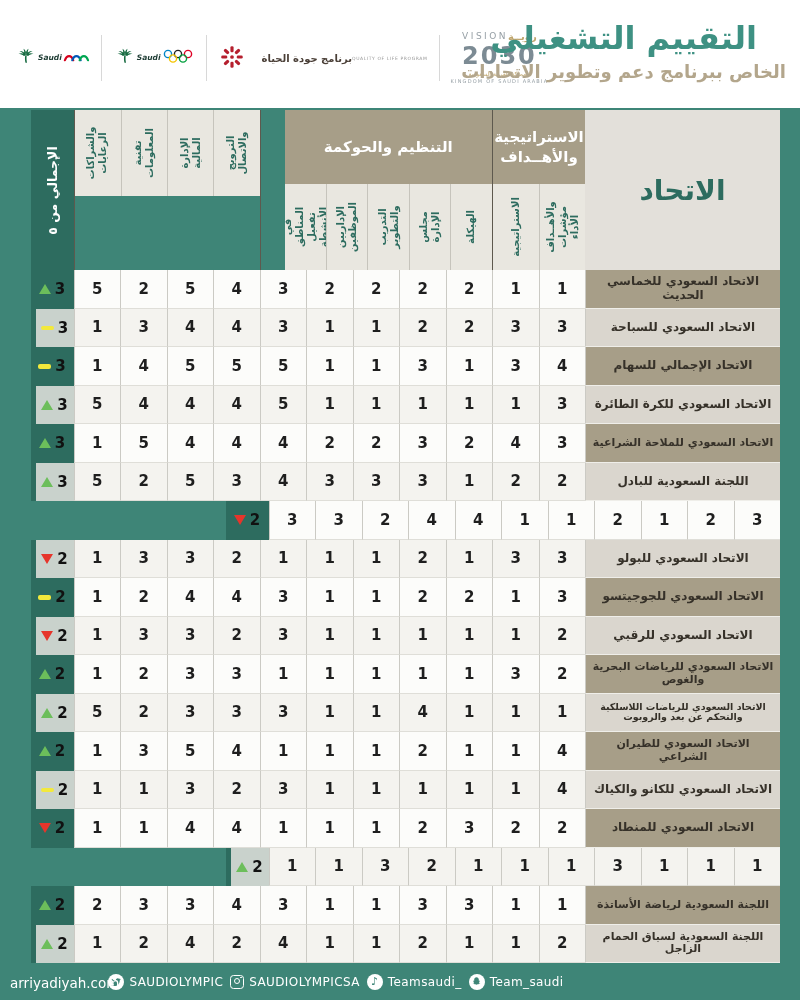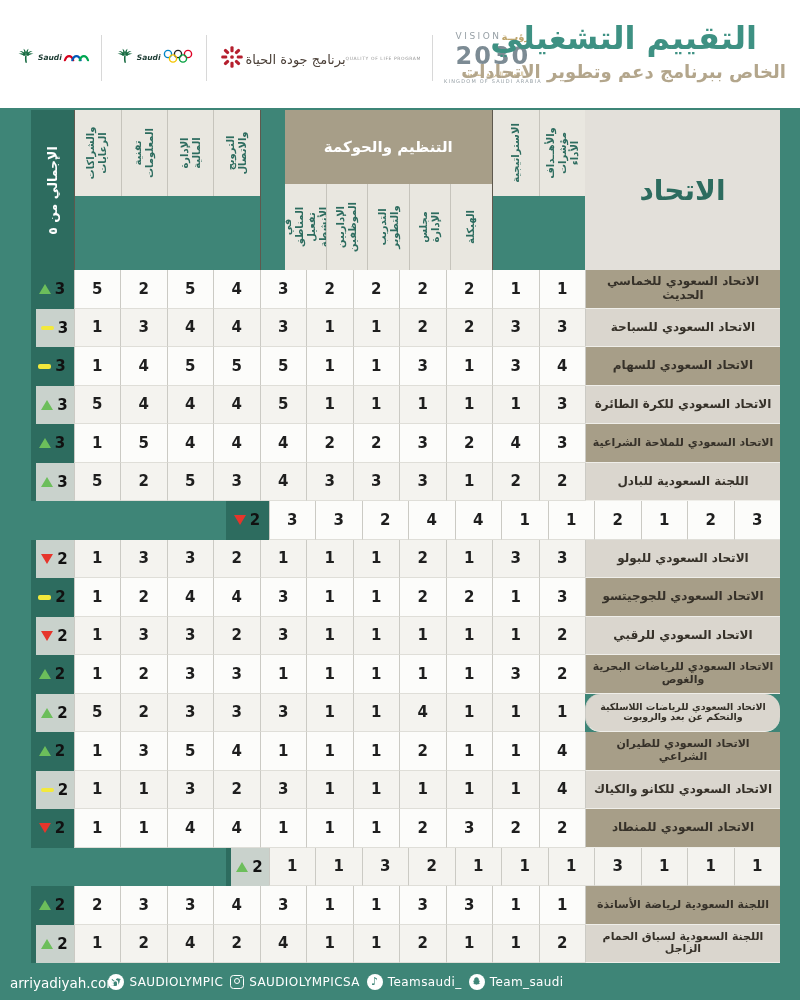--- a/index.html
+++ b/index.html
@@ -10,21 +10,21 @@
   }
   
   .banner{position:absolute;top:0;left:0;width:800px;height:108px;background:#ffffff;}
   .title-block{position:absolute;top:20px;right:14px;text-align:center;direction:rtl;}
   .title{font-size:32px;font-weight:bold;color:#3E9183;line-height:1.15;}
   .subtitle{font-size:18px;font-weight:bold;color:#B3A68C;margin-top:4px;}
   .logos{position:absolute;left:14px;top:26px;height:64px;display:flex;align-items:center;gap:11px;}
   .logo-sep{width:1px;height:46px;background:#D8D8D8;}
   .logo-block{display:flex;align-items:center;justify-content:center;line-height:1;}
   .saudi-label{font-size:7.5px;font-weight:bold;font-style:italic;color:#1C3A32;margin:1px 0 1px 0;}
-  .qol-ar{font-size:13px;font-weight:normal;color:#4A3F37;margin-top:2px;}
+  .qol-ar{font-size:10px;font-weight:bold;color:#4A3F37;margin-top:2px;margin-left:16px;}
   .qol-en{font-size:4.5px;color:#9A9A9A;letter-spacing:.6px;margin-top:2px;}
   .vision{display:flex;flex-direction:column;align-items:center;line-height:1;}
   .v-row1{display:flex;align-items:flex-start;}
   .v-en{color:#97A0A6;font-size:9px;letter-spacing:2.5px;}
   .v-ar{color:#BFA56C;font-size:10px;font-weight:bold;}
   .v-year{color:#7C8B94;font-size:24px;font-weight:bold;letter-spacing:2px;margin:2px 0;}
   .v-k-ar{color:#BFA56C;font-size:6px;margin-top:1px;}
   .v-k-en{color:#97A0A6;font-size:5px;letter-spacing:1.2px;margin-top:2px;}
 
   
@@ -42,21 +42,21 @@
   .subcell-text{transform:rotate(-90deg);width:80px;text-align:center;font-size:10px;font-weight:bold;
     color:#2D6C5F;line-height:1.2;}
   .total-header{width:43px;background:#2D6C5F;display:flex;align-items:center;justify-content:center;}
   .total-header-text{transform:rotate(-90deg);white-space:nowrap;color:#ffffff;font-size:12.5px;font-weight:bold;}
 
   .trow{display:flex;height:38.5px;}
   .name-cell{width:195px;display:flex;align-items:center;justify-content:center;text-align:center;
     font-weight:bold;color:#363129;font-size:12px;line-height:1.12;padding:10px 6px;box-sizing:border-box;
     border-bottom:1.5px solid #EFEEE9;border-left:1px solid #CBCAC4;}
   .name-cell.sm{font-size:11px;}
-  .name-cell.xs{font-size:9.5px;line-height:1.05;border-radius:15px;}
+  .name-cell.xs{font-size:9.5px;line-height:1.05;}
   .name-cell.tan{background:#A79E88;}
   .name-cell.light{background:#DAD6CE;}
   .vcell{width:46.5px;background:#FCFCFA;display:flex;align-items:center;justify-content:center;
     font-weight:bold;font-size:15px;color:#1E1E1E;border-left:1px solid #CBCAC4;border-bottom:1px solid #DFDED8;box-sizing:border-box;}
   .vcell.alt{background:#F4F3EF;}
   .tcell{width:43px;display:flex;align-items:center;justify-content:center;gap:4px;
     font-weight:bold;font-size:15px;color:#111111;box-sizing:border-box;}
   .tcell.darkg{background:#2D6C5F;}
   .tcell.lightg{background:#C9D2CC;border-left:5px solid #2D6C5F;}
   .tri-up{width:0;height:0;border-left:6px solid transparent;border-right:6px solid transparent;border-bottom:10px solid #6CBE5B;}
@@ -148,20 +148,21 @@
   <div class="title-block">
     <div class="title">التقييم التشغيلي</div>
     <div class="subtitle">الخاص ببرنامج دعم وتطوير الاتحادات</div>
   </div>
 </div>
 
 <div class="table-wrap" id="table">
     <div class="thead">
       <div class="name-header">الاتحاد</div>
       <div class="group" style="width: 93px;">
+        <div class="group-label">الاستراتيجية والأهــداف</div>
         <div class="subrow">
           <div class="subcell">
             <div class="subcell-text">والأهــداف<br>مؤشرات الأداء</div>
           </div>
           <div class="subcell">
             <div class="subcell-text">الاستراتيجية</div>
           </div>
         </div>
       </div>
       <div class="group" style="width: 232.5px; padding-left: 24px;">
@@ -234,21 +235,21 @@
       <div class="vcell alt">4</div>
       <div class="vcell alt">4</div>
       <div class="vcell alt">3</div>
       <div class="vcell alt">1</div>
       <div class="tcell lightg">
         <span>3</span>
         <span class="dash"></span>
       </div>
     </div>
     <div class="trow">
-      <div class="name-cell tan">الاتحاد السعودي للسهام</div>
+      <div class="name-cell tan">الاتحاد الإجمالي للسهام</div>
       <div class="vcell">4</div>
       <div class="vcell">3</div>
       <div class="vcell">1</div>
       <div class="vcell">3</div>
       <div class="vcell">1</div>
       <div class="vcell">1</div>
       <div class="vcell">5</div>
       <div class="vcell">5</div>
       <div class="vcell">5</div>
       <div class="vcell">4</div>

